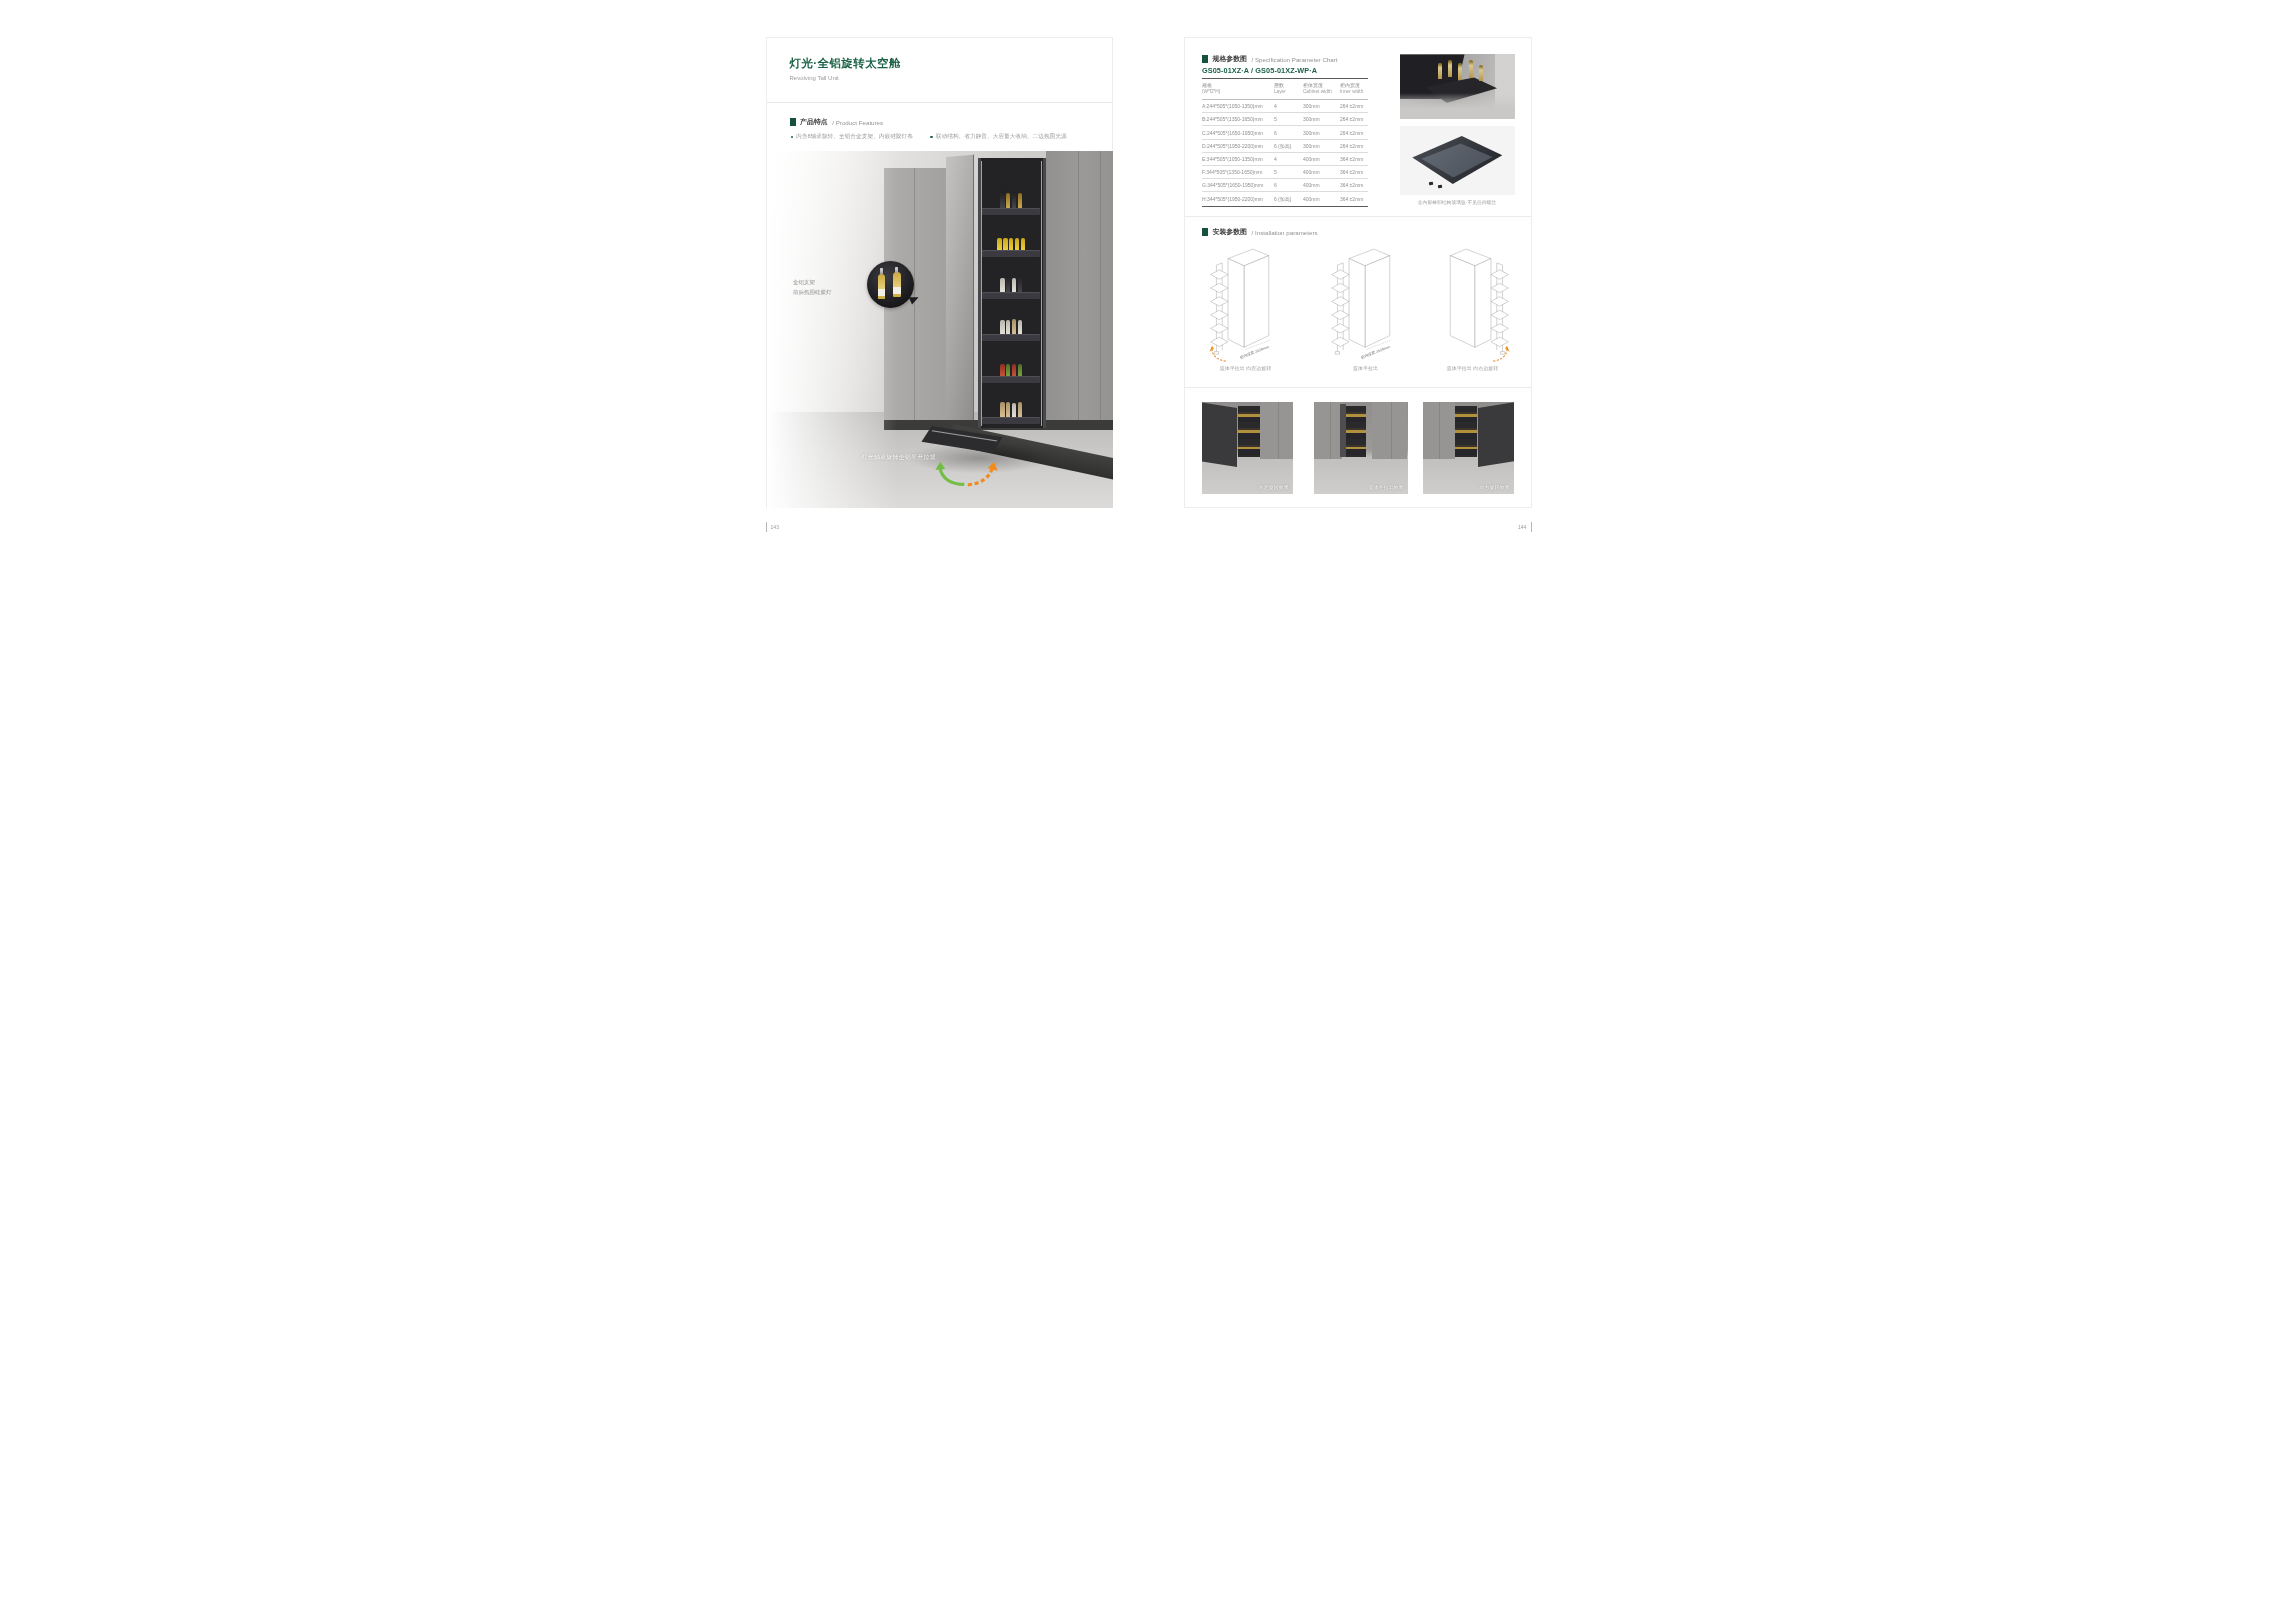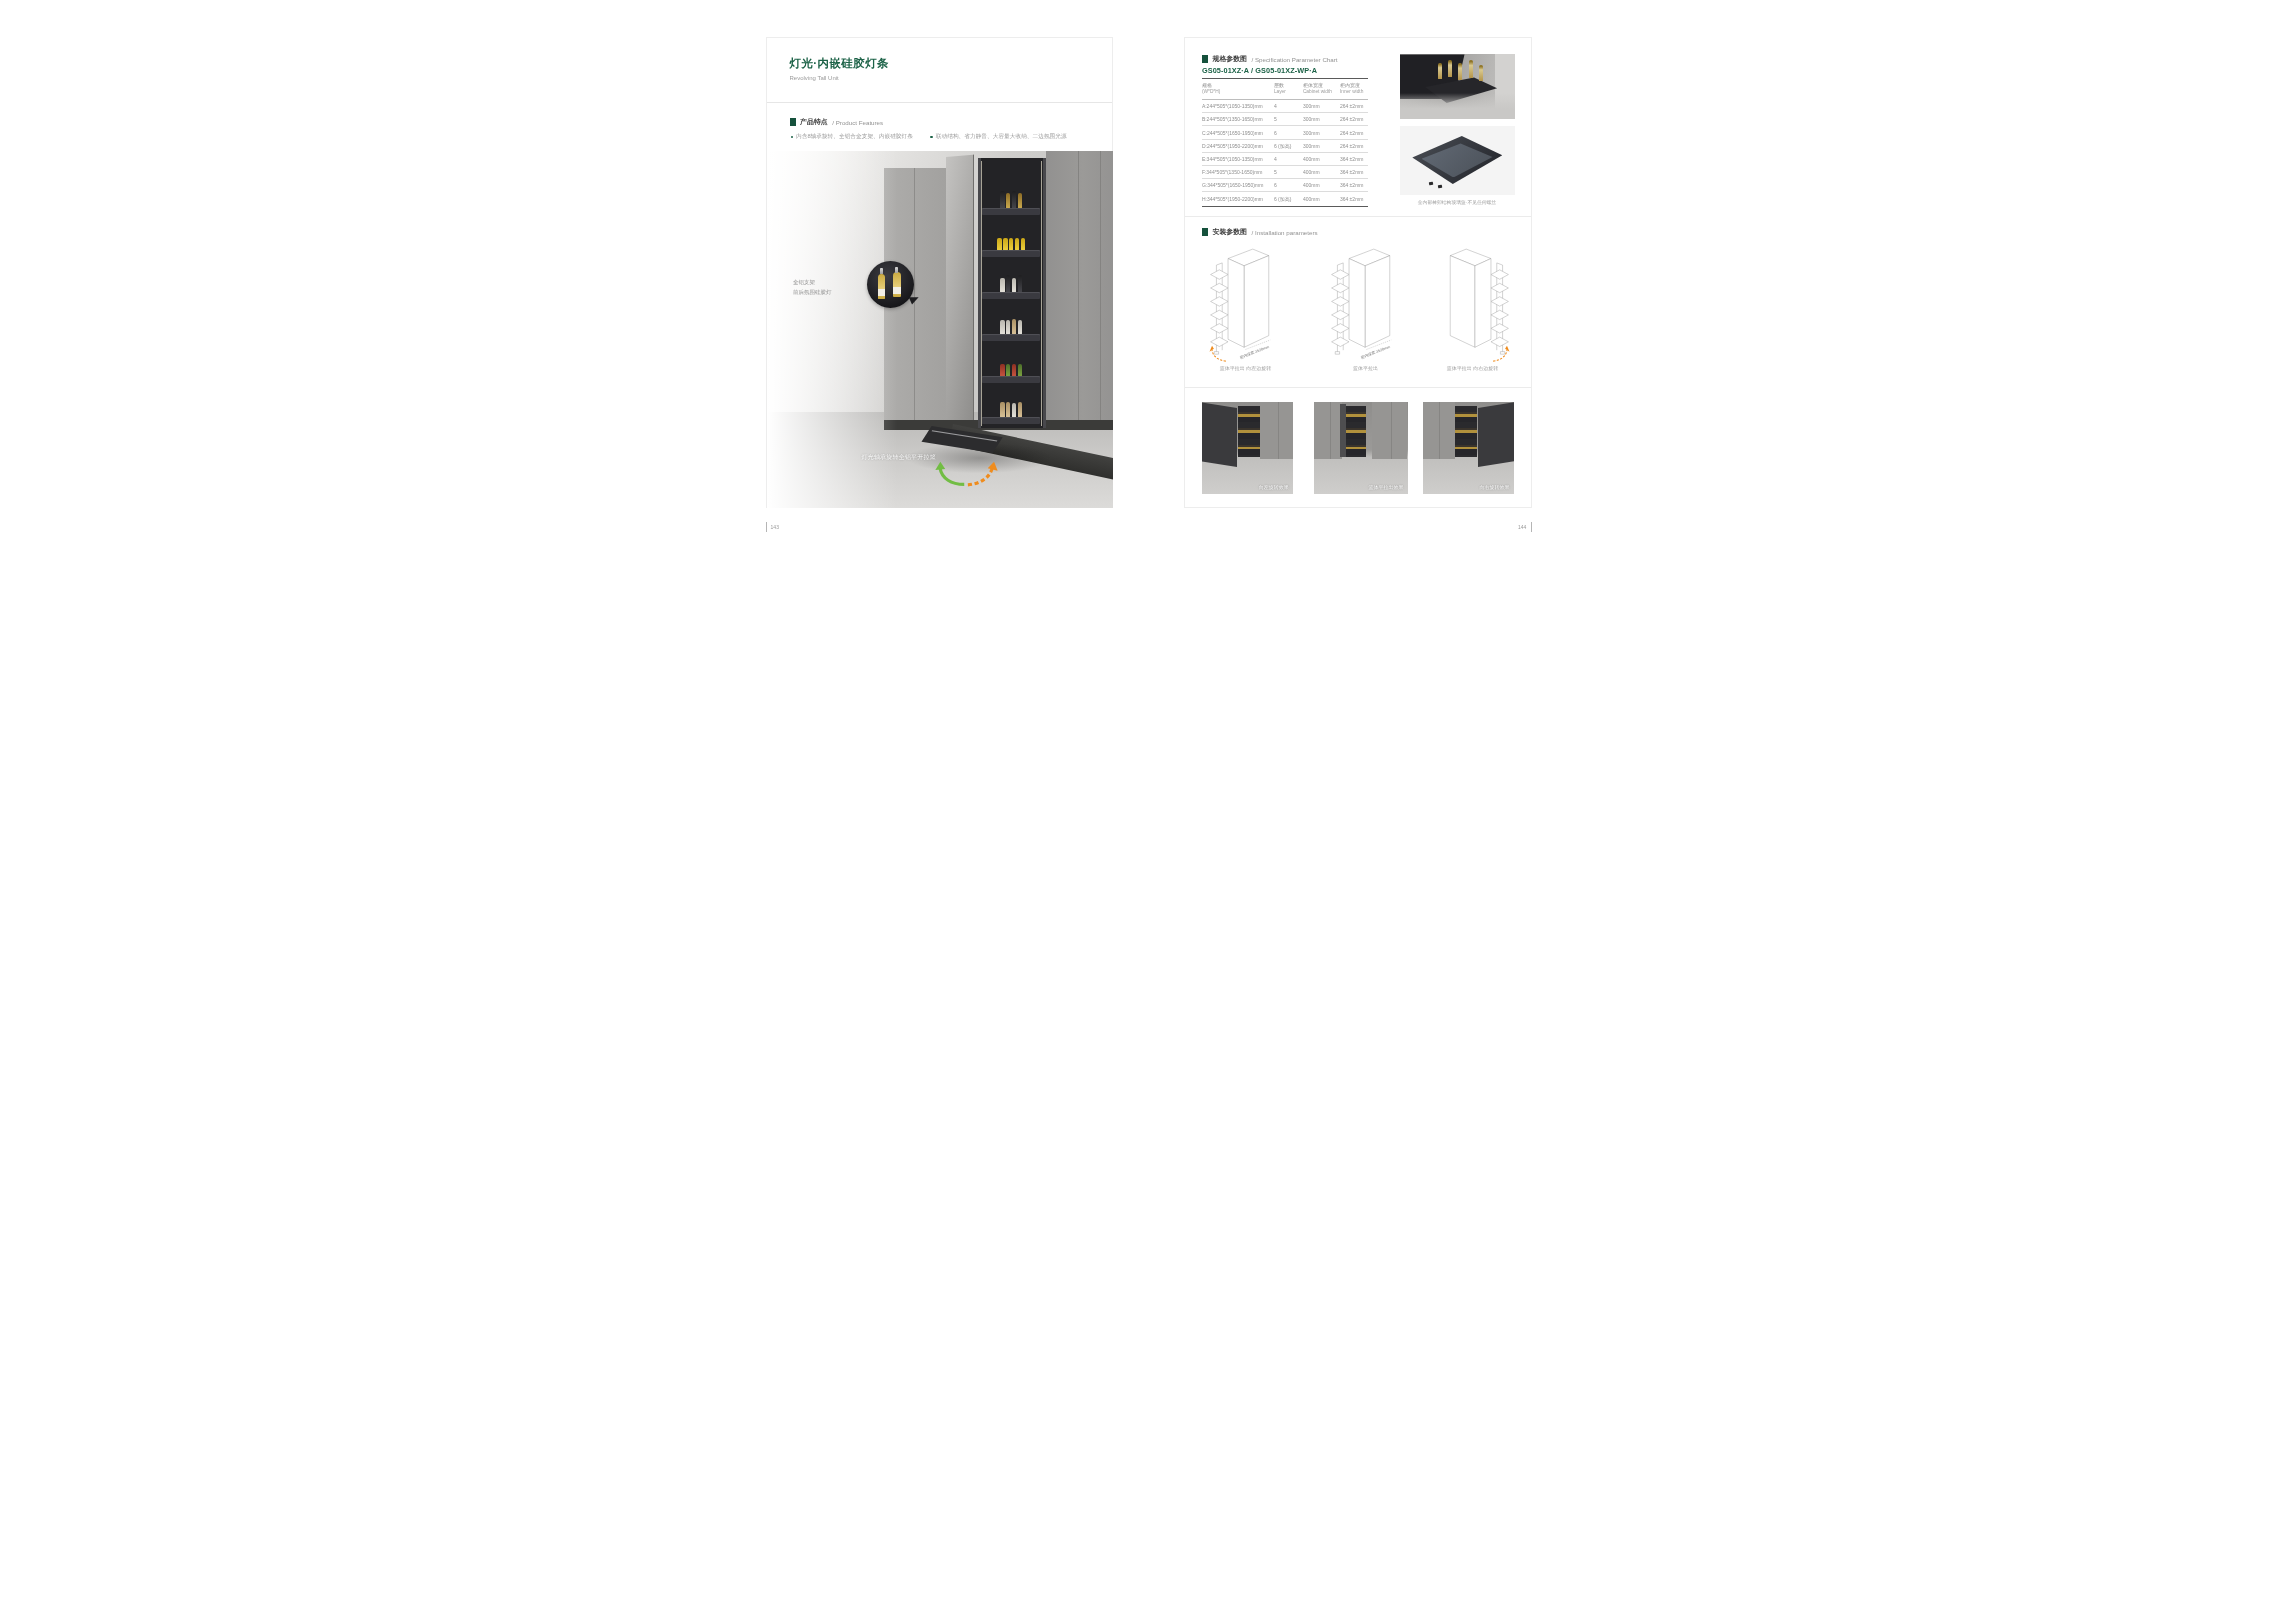--- a/index.html
+++ b/index.html
@@ -149,21 +149,21 @@
   .fx .seam { position:absolute; top:0; width:0.9px; height:100%; background:#868583; }
 
   svg text { font-family:"Liberation Sans", sans-serif; }
 </style>
 </head>
 <body>
 
 <div class="page">
 
   <div class="card" id="left-card">
-    <div class="lp-title">灯光·内嵌硅胶灯条</div>
+    <div class="lp-title">灯光·全铝旋转太空舱</div>
     <div class="lp-sub">Revolving Tall Unit</div>
     <div class="lp-divider"></div>
 
     <div class="sec-h" id="lp-feat-h">
       <div class="sec-sq"></div>
       <span class="sec-cn">产品特点</span>
       <span class="sec-en">/ Product Features</span>
     </div>
     <div class="lp-bullets">
       <span class="bullet">内含8轴承旋转、全铝合金支架、内嵌硅胶灯条</span>

